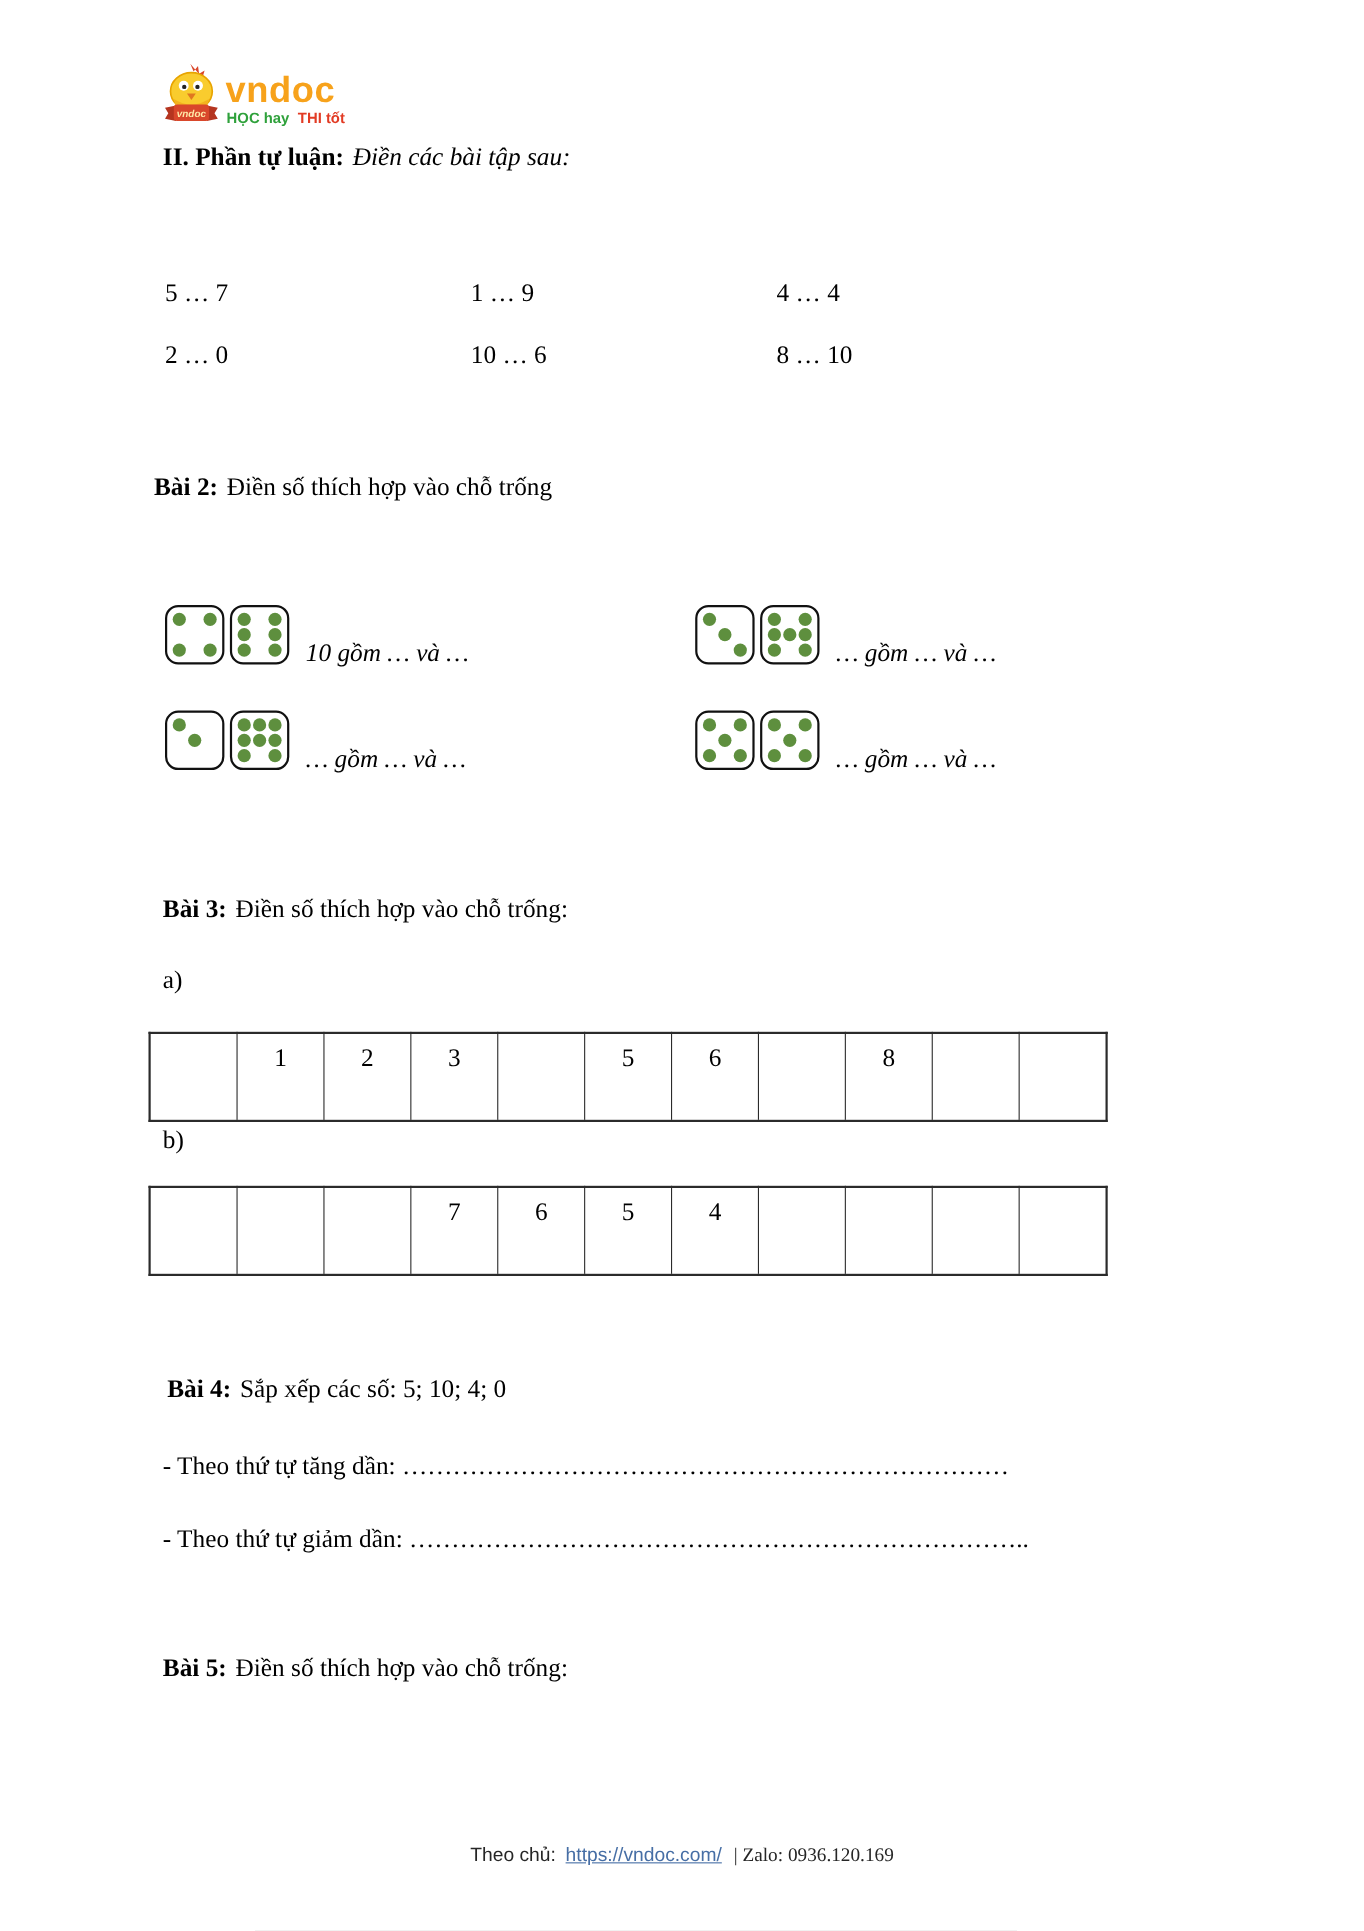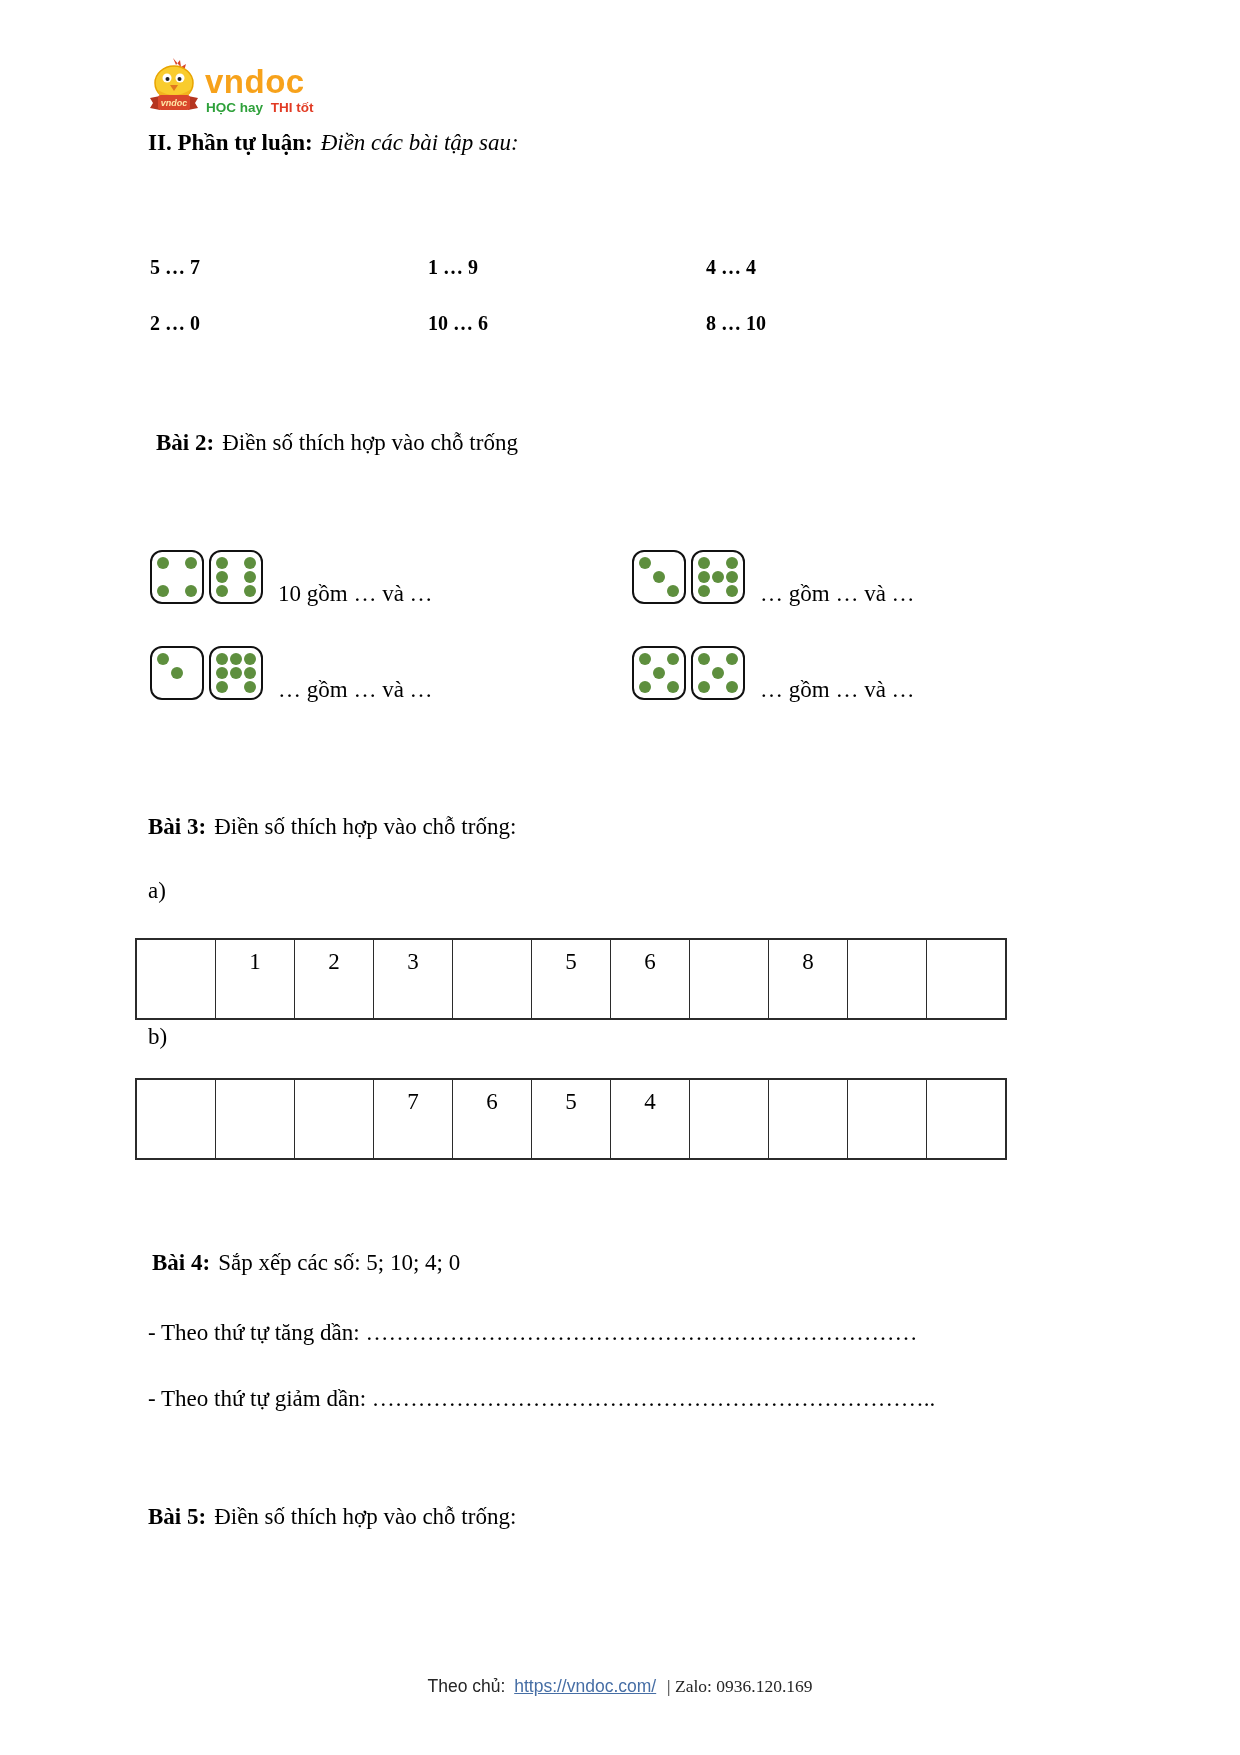--- a/index.html
+++ b/index.html
@@ -19,42 +19,42 @@
   
   .logo { position:absolute; left:146px; top:56px; width:175px; height:64px; }
 
   
   .cmp-grid {
     position:absolute; left:150px; top:252px;
     display:grid;
     grid-template-columns:278px 278px auto;
     row-gap:26px;
   }
-  .cmp-cell { font-size:20px; line-height:30px;font-weight:bold; }
+  .cmp-cell { font-size:23px; line-height:30px; }
 
   
   .dice-item { position:absolute; display:flex; align-items:flex-end; }
   .dice { display:flex; gap:5px; }
   .die {
     width:54px; height:54px;
     background:#fff;
     border:2px solid #111;
     border-radius:12px;
     display:grid;
     grid-template-columns:repeat(3,1fr);
     grid-template-rows:repeat(3,1fr);
     padding:4px;
     box-sizing:border-box;
   }
   .dot {
     width:12px; height:12px; border-radius:50%;
     background:#5e8f3e;
     place-self:center;
   }
-  .dice-caption { font-size:23px; margin-left:15px; margin-bottom:-3px; white-space:nowrap; }
+  .dice-caption { font-size:23px; margin-left:15px; margin-bottom:-3px; white-space:nowrap;font-style:italic; }
 
   
   .num-table {
     position:absolute; left:135px;
     border-collapse:collapse;
     table-layout:fixed;
     width:836px;
     border:2px solid #2b2b2b;
   }
   .num-table td {
@@ -110,21 +110,21 @@
 
   <div class="cmp-grid">
       <div class="cmp-cell">5 … 7</div>
       <div class="cmp-cell">1 … 9</div>
       <div class="cmp-cell">4 … 4</div>
       <div class="cmp-cell">2 … 0</div>
       <div class="cmp-cell">10 … 6</div>
       <div class="cmp-cell">8 … 10</div>
     </div>
 
-  <div class="line" style="left:156px; top:428px;">
+  <div class="line" style="left:140px; top:428px;">
     <span class="b-label">Bài 2:</span><span>Điền số thích hợp vào chỗ trống</span>
   </div>
   <div class="dice-item" style="left:150px; top:550px;">
     <div class="dice">
         <div class="die">
           <span class="dot" style="grid-area: 1 / 1;"></span>
           <span class="dot" style="grid-area: 1 / 3;"></span>
           <span class="dot" style="grid-area: 3 / 1;"></span>
           <span class="dot" style="grid-area: 3 / 3;"></span>
         </div>

